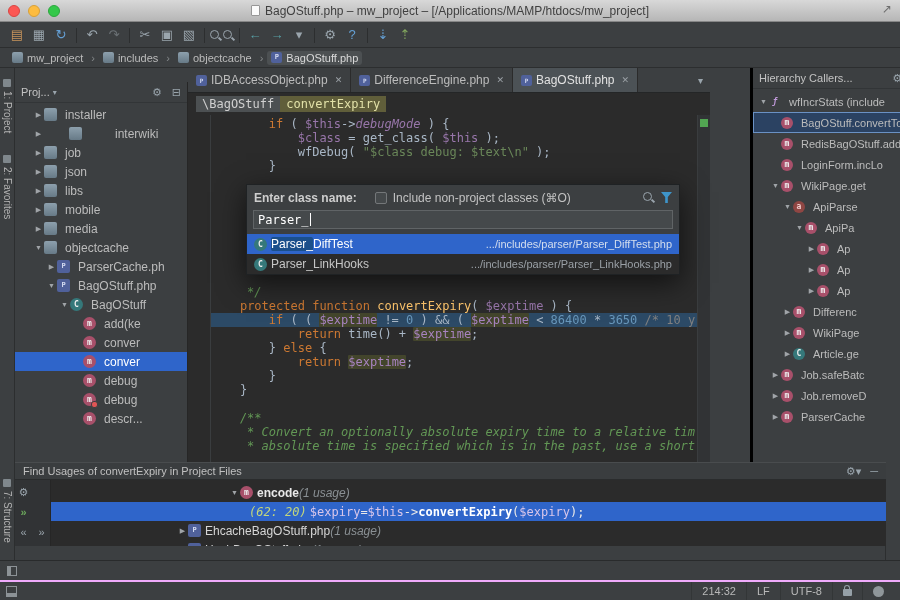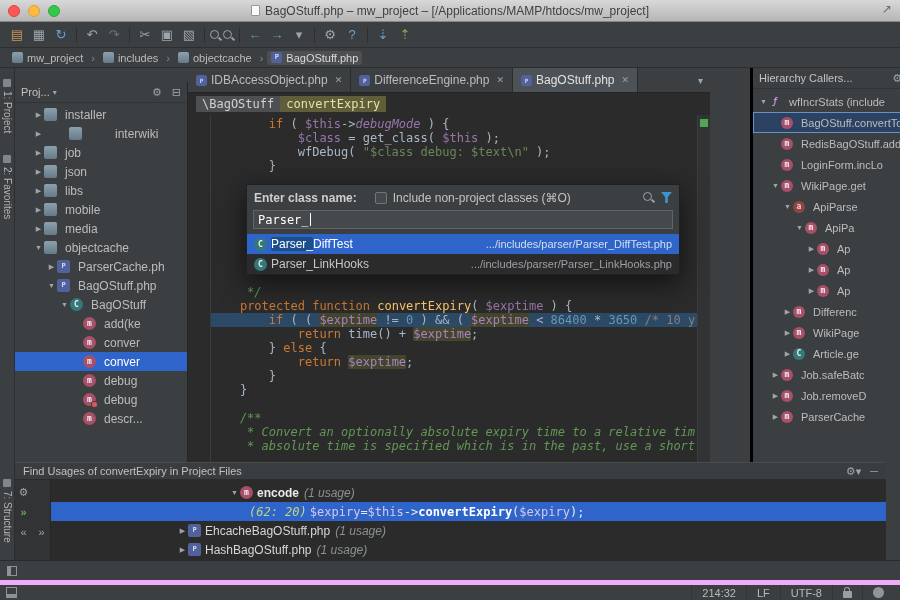--- a/index.html
+++ b/index.html
@@ -87,33 +87,33 @@
   .tk-hv{color:#a883c0;background:#43452c;border-radius:1px}
   .errstripe{width:13px;flex:none;border-left:1px solid #3a3d3f;background:#313335}
   .err-ok{display:block;width:8px;height:8px;background:#52a552;margin:4px auto 0}
 
   
   .hier-panel{position:absolute;left:750px;top:68px;width:176px;height:394px;background:#3c3f41;border-left:3px solid #000000;overflow:hidden}
   .hier-panel .trow{height:21px;font-size:11px}
   .hier-panel .ticon{width:12px;height:12px;line-height:12px;font-size:8px}
 
   
-  .find-panel{position:absolute;left:15px;top:462px;width:871px;height:98px;background:#2b2b2b}
+  .find-panel{position:absolute;left:15px;top:462px;width:871px;height:84px;background:#2b2b2b}
   .find-head{height:18px;background:#3a3d3f;display:flex;align-items:center;padding:0 8px;font-size:11px;color:#c0c0c0;border-bottom:1px solid #2a2c2d;border-top:1px solid #494c4e}
   .fh-ic{margin-left:9px;color:#9aa5ad;font-size:11px}
   .find-body{position:absolute;left:0;top:18px;right:0;bottom:0;display:flex;background:#2b2b2b}
   .find-rail{width:36px;flex:none;background:#313335;border-right:1px solid #262626;display:grid;grid-template-columns:15px 15px;justify-content:center;align-content:start;gap:5px 3px;padding-top:5px}
   .rail-ic{width:15px;height:15px;text-align:center;line-height:15px;color:#9aa5ad;font-size:11px}
   .rail-ic.green{color:#6ba65c;font-weight:bold}
   .find-rows{flex:1;padding-top:3px;overflow:hidden}
   .frow{display:flex;align-items:center;height:19px;white-space:nowrap;font-size:12px;color:#bcbcbc}
   .frow.sel{background:#2f65ca;color:#fff;font-family:"DejaVu Sans Mono",monospace}
   .flabel{color:#d6d6d6}
   .flabel.bold{font-weight:bold;color:#e8e8e8}
-  .fcount{color:#8a9094;font-style:italic;margin-left:5px}
+  .fcount{color:#8a9094;font-style:italic;}
   .uloc{color:#c3d67c;font-style:italic;margin-right:3px}
   .u-p{color:#e8e8e8}.u-v{color:#d8c6ea}.u-b{color:#fff;font-weight:bold}
 
   
   .popup{position:absolute;left:246px;top:184px;width:434px;background:#3c3f41;border:1px solid #1f2224;box-shadow:0 8px 26px rgba(0,0,0,.6);z-index:40}
   .popup-head{display:flex;align-items:center;height:25px;padding:0 7px;gap:6px}
   .popup-title{font-weight:bold;font-size:12px;color:#cecece}
   .checkbox{width:12px;height:12px;background:#45494b;border:1px solid #747779;border-radius:2px;flex:none;margin-left:12px}
   .popup-check-label{font-size:12px;color:#c2c2c2}
   .funnel{width:11px;height:11px;background:#3e94c9;clip-path:polygon(0 0,100% 0,62% 45%,62% 100%,38% 100%,38% 45%);flex:none}
@@ -131,21 +131,21 @@
 
   
   .bottom-tabs{position:absolute;left:0;right:0;top:560px;height:20px;background:#3c3f41;border-top:1px solid #292b2c;display:flex;align-items:center;padding:0 4px;gap:2px;font-size:11px}
   .anchor-ic{width:10px;height:10px;border:1px solid #8c9296;border-left-width:4px;margin:0 7px 0 3px}
   .btab{display:inline-flex;align-items:center;gap:4px;padding:2px 8px;border-radius:3px;color:#c2c2c2}
   .btab.active{background:#333637;color:#dcdcdc}
   .btab .lens{transform:scale(.75)}
   .dot-ic{width:8px;height:8px;border-radius:50%;background:#8f969a}
   .mn{display:inline-block}
   .mn::first-letter{text-decoration:underline}
-  .statusbar{position:absolute;left:0;right:0;top:580px;height:20px;background:#3c3f41;border-top:5px solid #f0abfc;display:flex;align-items:center;font-size:11px;color:#b9b9b9;padding:0 6px}
+  .statusbar{position:absolute;left:0;right:0;top:580px;height:20px;background:#3c3f41;border-top:2px solid #f0abfc;display:flex;align-items:center;font-size:11px;color:#b9b9b9;padding:0 6px}
   .sb-ic{width:11px;height:11px;border:1px solid #8c9296;border-bottom-width:4px;margin-right:8px}
   .sb-right{margin-left:auto;display:flex;align-items:stretch;height:100%}
   .sb-item{padding:0 10px;border-left:1px solid #333637;display:flex;align-items:center}
   .lock{width:9px;height:7px;background:#95a0a7;border-radius:1px;position:relative;margin-top:3px}
   .lock::before{content:"";position:absolute;left:1px;top:-4px;width:4px;height:4px;border:1.5px solid #95a0a7;border-bottom:none;border-radius:3px 3px 0 0}
   .hector{width:11px;height:11px;border-radius:50%;background:#8f969a}
 </style>
 </head>
 <body>
 

